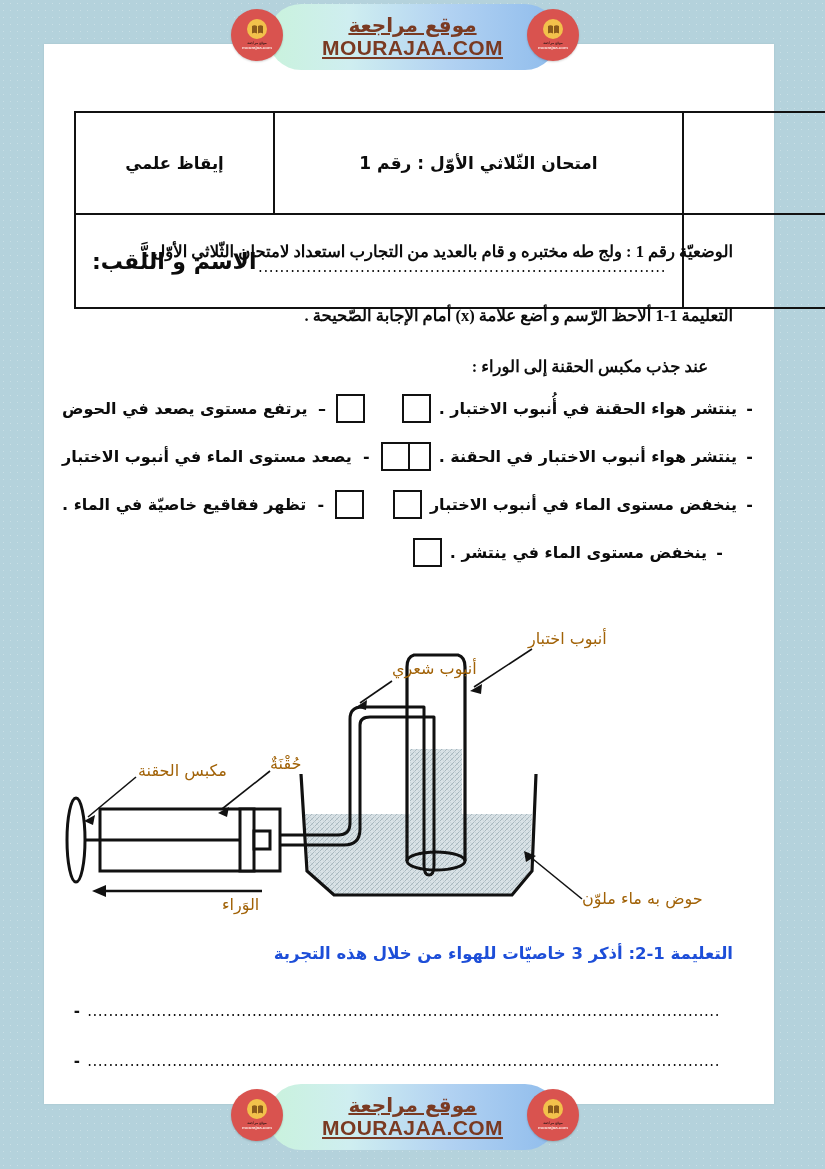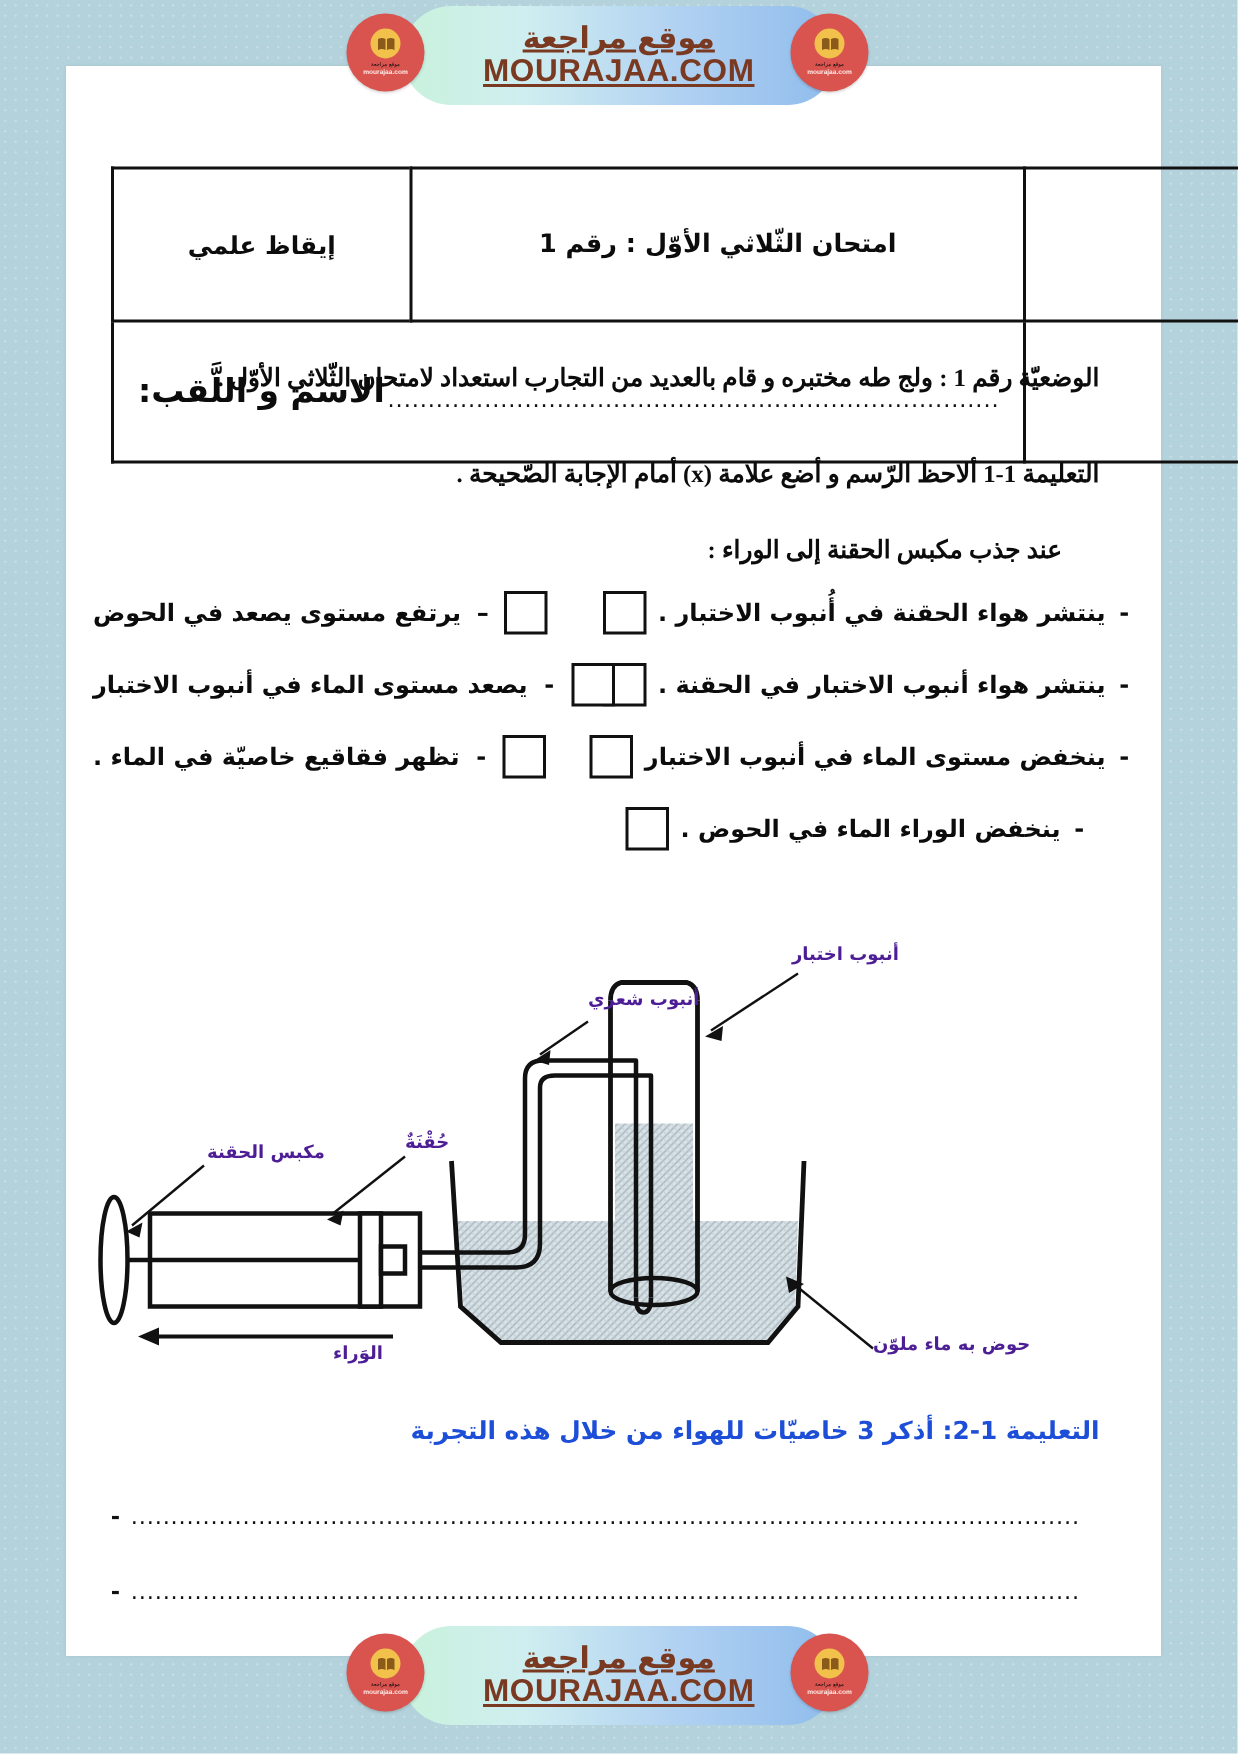--- a/index.html
+++ b/index.html
@@ -271,23 +271,23 @@
     position: absolute;
     left: 18px;
     top: 555px;
     width: 700px;
     height: 330px;
   }
   .figure svg { display: block; }
   .fig-label {
     position: absolute;
     font-family: "DejaVu Sans", sans-serif;
-    font-size: 12px;
-    font-weight: 700;
-    color: #4c1d95;
+    font-size: 16px;
+    font-weight: 400;
+    color: #a16207;
     direction: rtl;
     white-space: nowrap;
   }
 
   
   .p-instr2 {
     position: absolute;
     left: 24px;
     top: 900px;
     width: 665px;
@@ -378,21 +378,21 @@
         <span class="opt-text">ينتشر هواء أنبوب الاختبار في الحقنة .</span>
         <span class="opt-box"></span>
       </div>
       <div class="opt">
         <span class="opt-dash">-</span>
         <span class="opt-text">ينخفض مستوى الماء في أنبوب الاختبار</span>
         <span class="opt-box"></span>
       </div>
       <div class="opt opt-indent-1">
         <span class="opt-dash">-</span>
-        <span class="opt-text">ينخفض الوراء الماء في الحوض .</span>
+        <span class="opt-text">ينخفض مستوى الماء في ينتشر .</span>
         <span class="opt-box"></span>
       </div>
     </div>
 
     <div class="opt-col-left">
       <div class="opt-l">
         <span class="opt-text">يرتفع مستوى يصعد في الحوض</span>
         <span class="opt-dash">–</span>
         <span class="opt-box"></span>
       </div>

